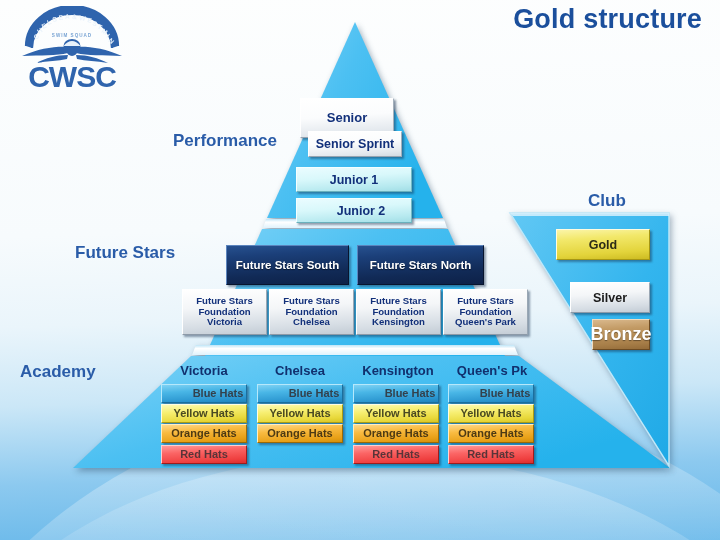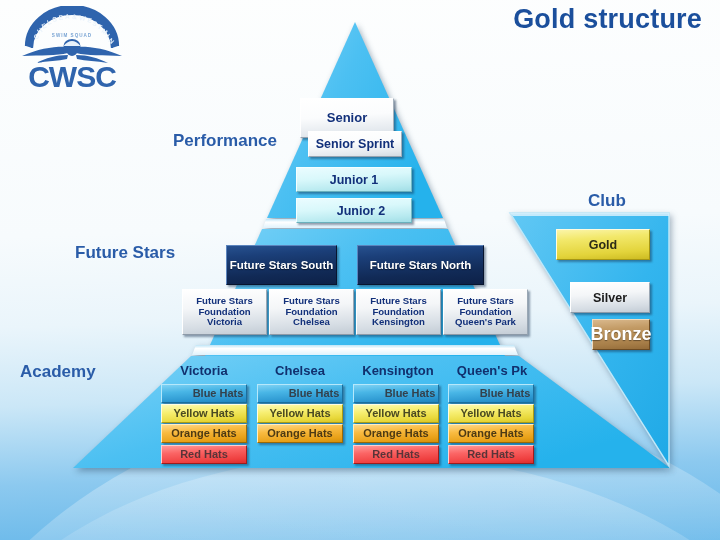--- a/index.html
+++ b/index.html
@@ -224,21 +224,21 @@
   <div class="side-label lbl-performance">Performance</div>
   <div class="side-label lbl-future">Future Stars</div>
   <div class="side-label lbl-academy">Academy</div>
   <div class="side-label lbl-club">Club</div>
 
   <div class="box bx-white" style="left:300px;top:98px;width:94px;height:40px;font-size:13px;">Senior</div>
   <div class="box bx-white" style="left:308px;top:131px;width:94px;height:26px;font-size:12.5px;">Senior Sprint</div>
   <div class="box bx-cyan" style="left:296px;top:167px;width:116px;height:25px;font-size:12.5px;">Junior 1</div>
   <div class="box bx-cyan" style="left:296px;top:198px;width:116px;height:25px;font-size:12.5px;padding-left:14px;">Junior 2</div>
 
-  <div class="box bx-navy" style="left:226px;top:245px;width:111px;height:40px;font-size:11.5px;">Future Stars South</div>
+  <div class="box bx-navy" style="left:226px;top:245px;width:123px;height:40px;font-size:11.5px;">Future Stars South</div>
   <div class="box bx-navy" style="left:357px;top:245px;width:127px;height:40px;font-size:11.5px;">Future Stars North</div>
 
   <div class="box bx-grey" style="left:182px;top:289px;width:85px;height:46px;font-size:9.6px;flex-direction:column;">
     <span>Future Stars</span>
     <span>Foundation</span>
     <span>Victoria</span>
   </div>
   <div class="box bx-grey" style="left:269px;top:289px;width:85px;height:46px;font-size:9.6px;flex-direction:column;">
     <span>Future Stars</span>
     <span>Foundation</span>

